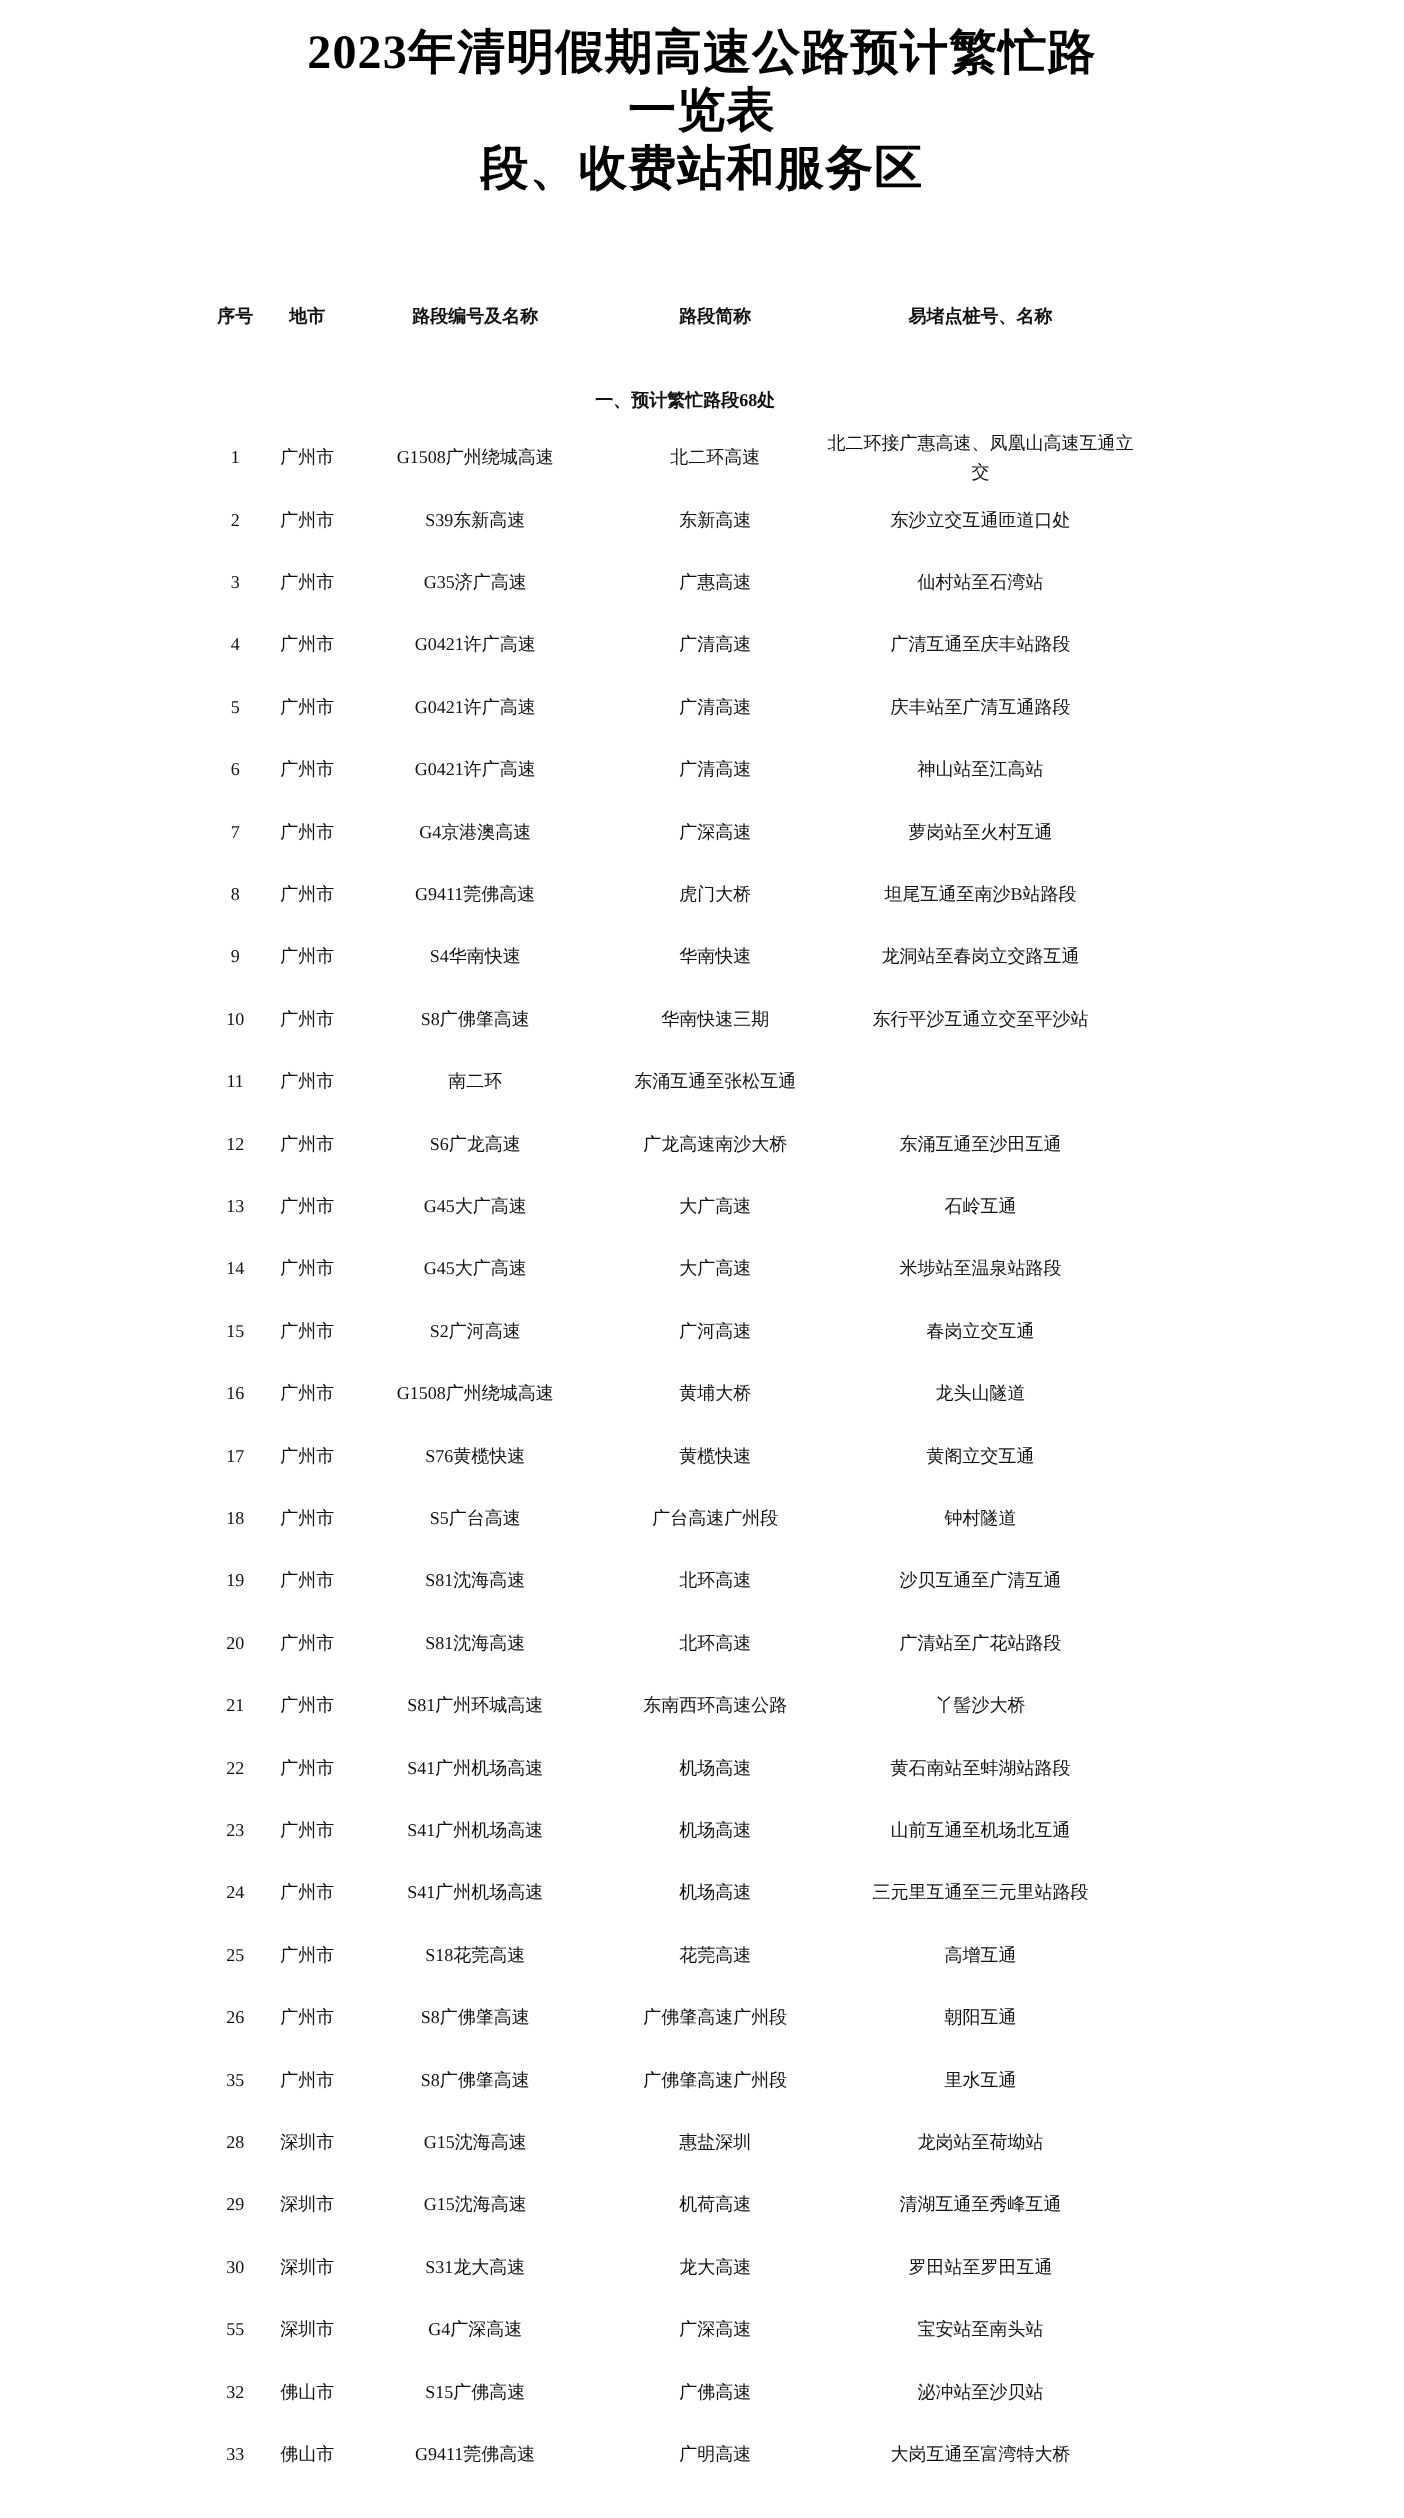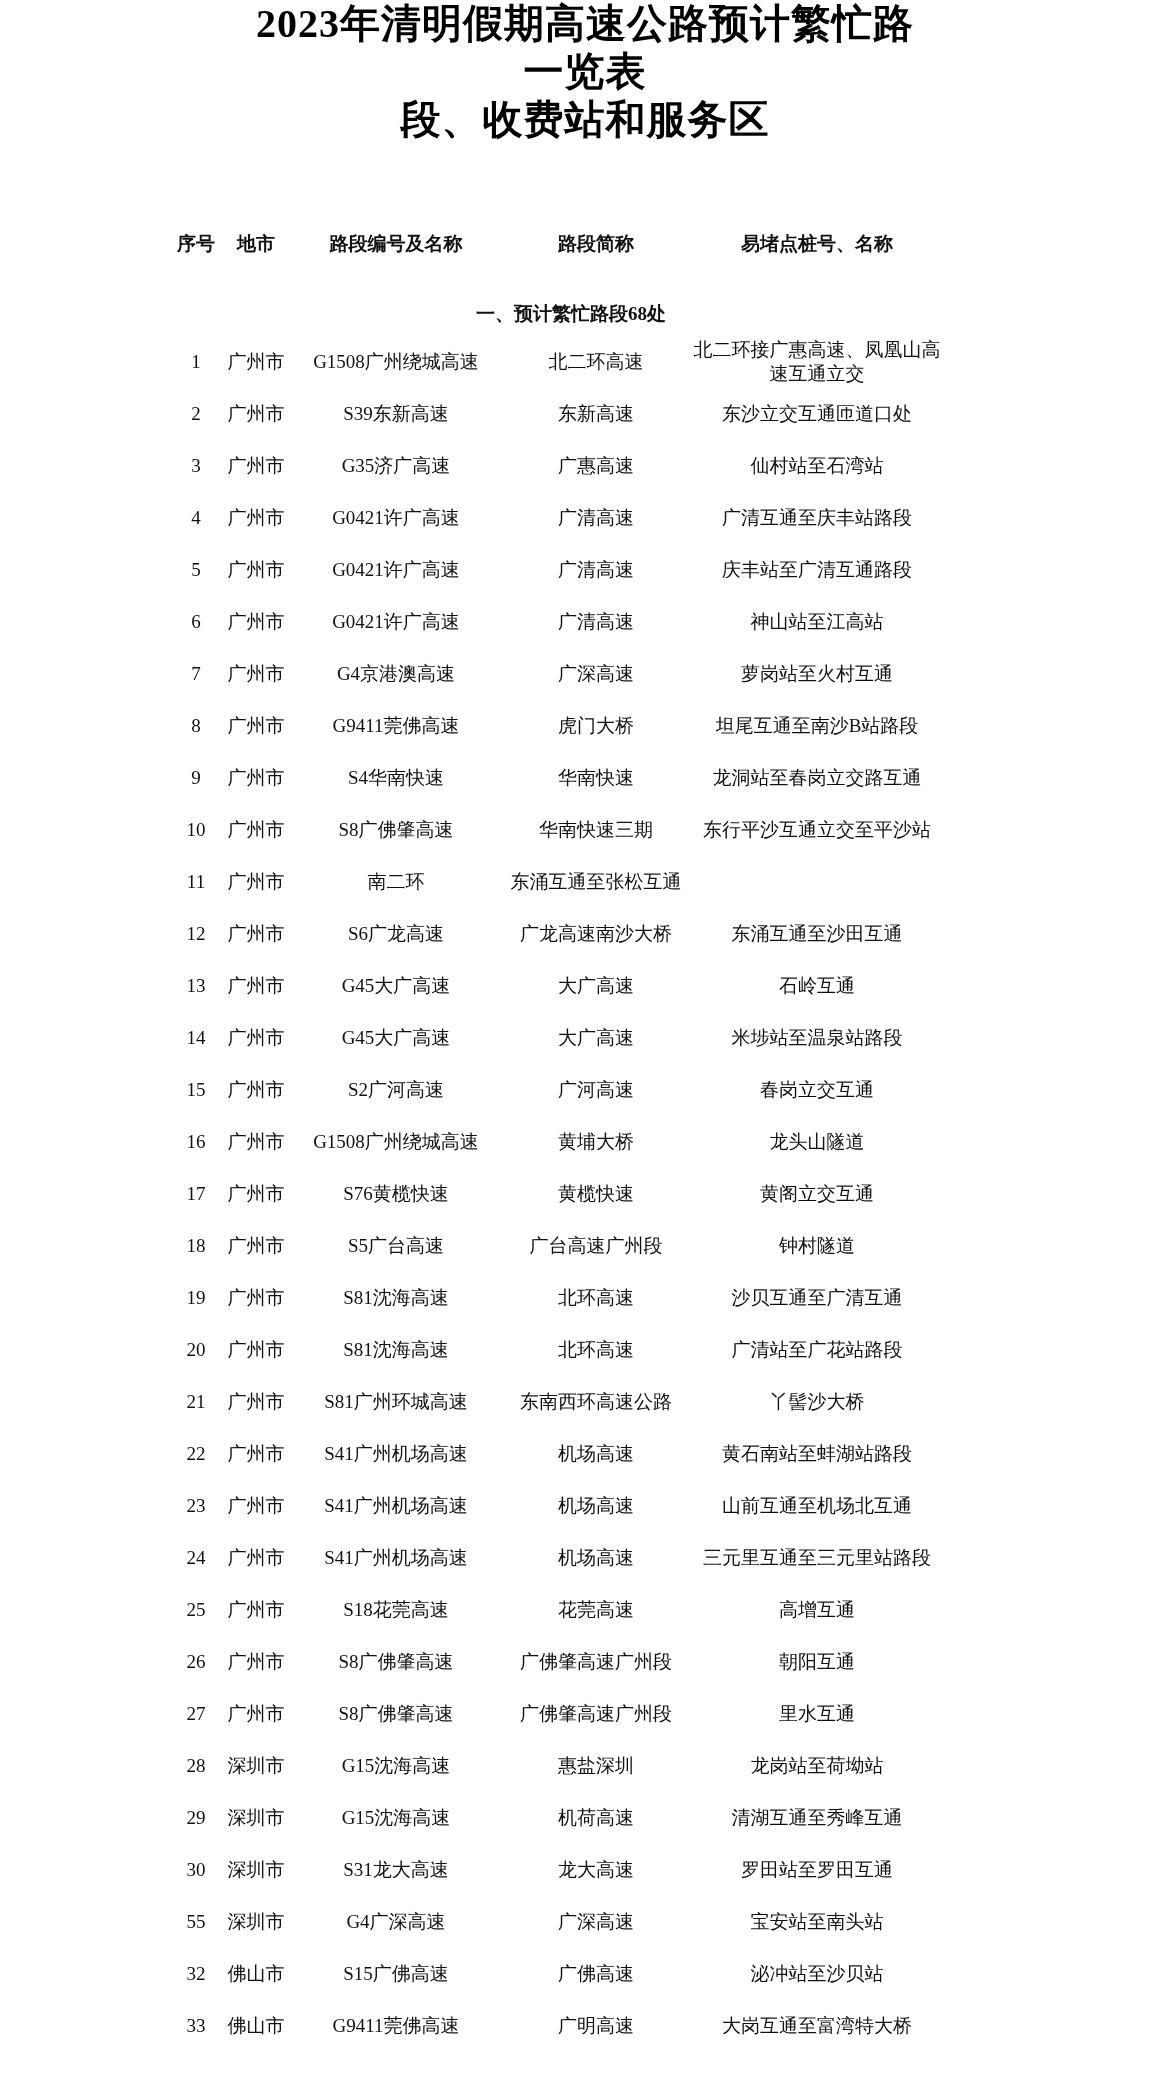--- a/index.html
+++ b/index.html
@@ -9,34 +9,35 @@
     height: 2098px;
     position: relative;
     font-family: "Liberation Serif", serif;
     color: #111111;
     overflow: hidden;
   }
   .page { width: 1170px; height: 2098px; background: #ffffff; }
 
   
   .doc-title {
+    padding-top: 20px;
     text-align: center;
     font-weight: 700;
     font-size: 40px;
     line-height: 48px;
     color: #000000;
     letter-spacing: 1px;
   }
 
   
   .tbl {
     margin-left: 166px;
     margin-top: 88px;
     width: 782px;
-    font-size: 19px;
+    font-size: 15px;
   }
   .grid-row {
     display: grid;
     grid-template-columns: 60px 60px 220px 180px 262px;
     align-items: center;
   }
   .grid-row .cell {
     text-align: center;
     line-height: 24px;
   }
@@ -284,21 +285,21 @@
 
   <div class="grid-row trow">
     <div class="cell c-idx">26</div>
     <div class="cell">广州市</div>
     <div class="cell">S8广佛肇高速</div>
     <div class="cell">广佛肇高速广州段</div>
     <div class="cell">朝阳互通</div>
   </div>
 
   <div class="grid-row trow">
-    <div class="cell c-idx">27</div>
+    <div class="cell c-idx">35</div>
     <div class="cell">广州市</div>
     <div class="cell">S8广佛肇高速</div>
     <div class="cell">广佛肇高速广州段</div>
     <div class="cell">里水互通</div>
   </div>
 
   <div class="grid-row trow">
     <div class="cell c-idx">28</div>
     <div class="cell">深圳市</div>
     <div class="cell">G15沈海高速</div>

